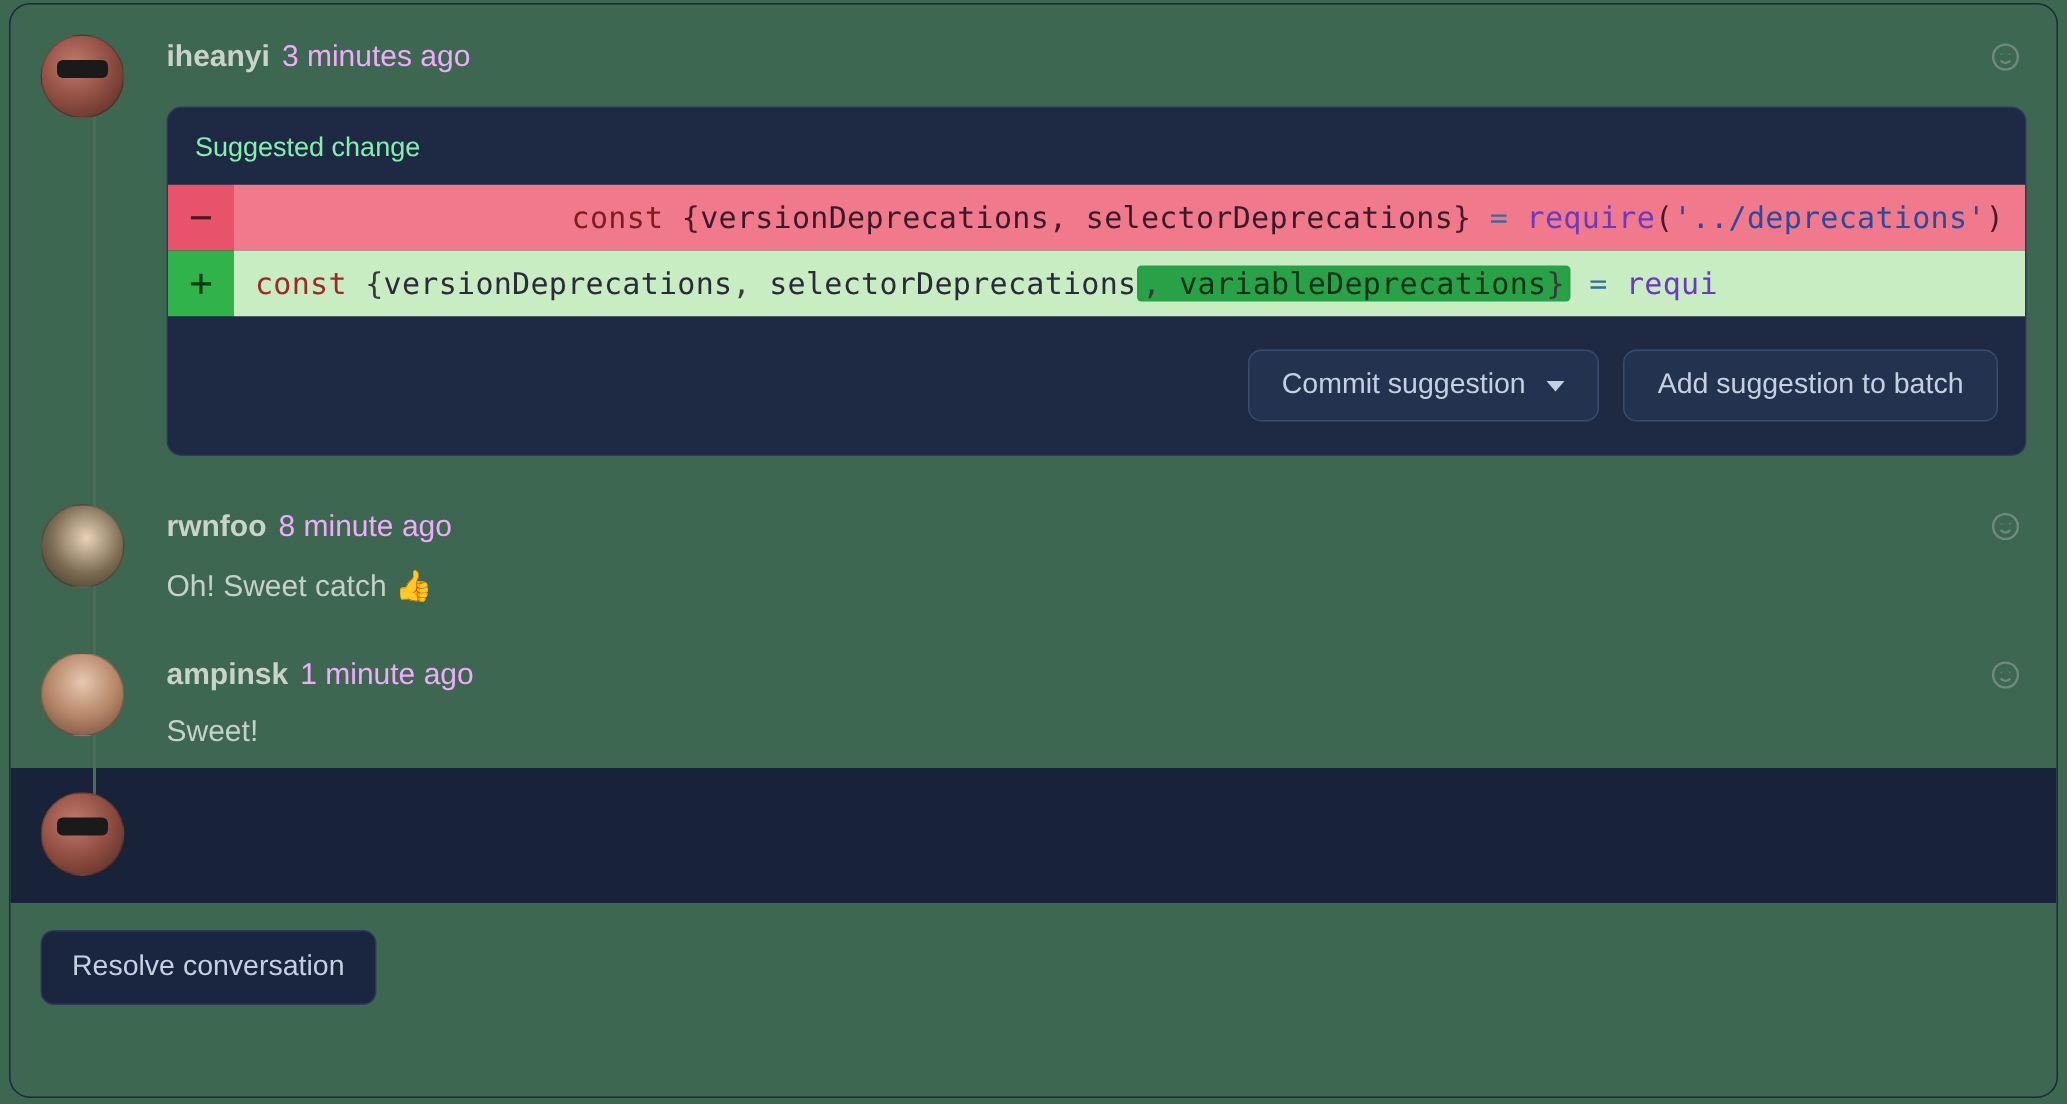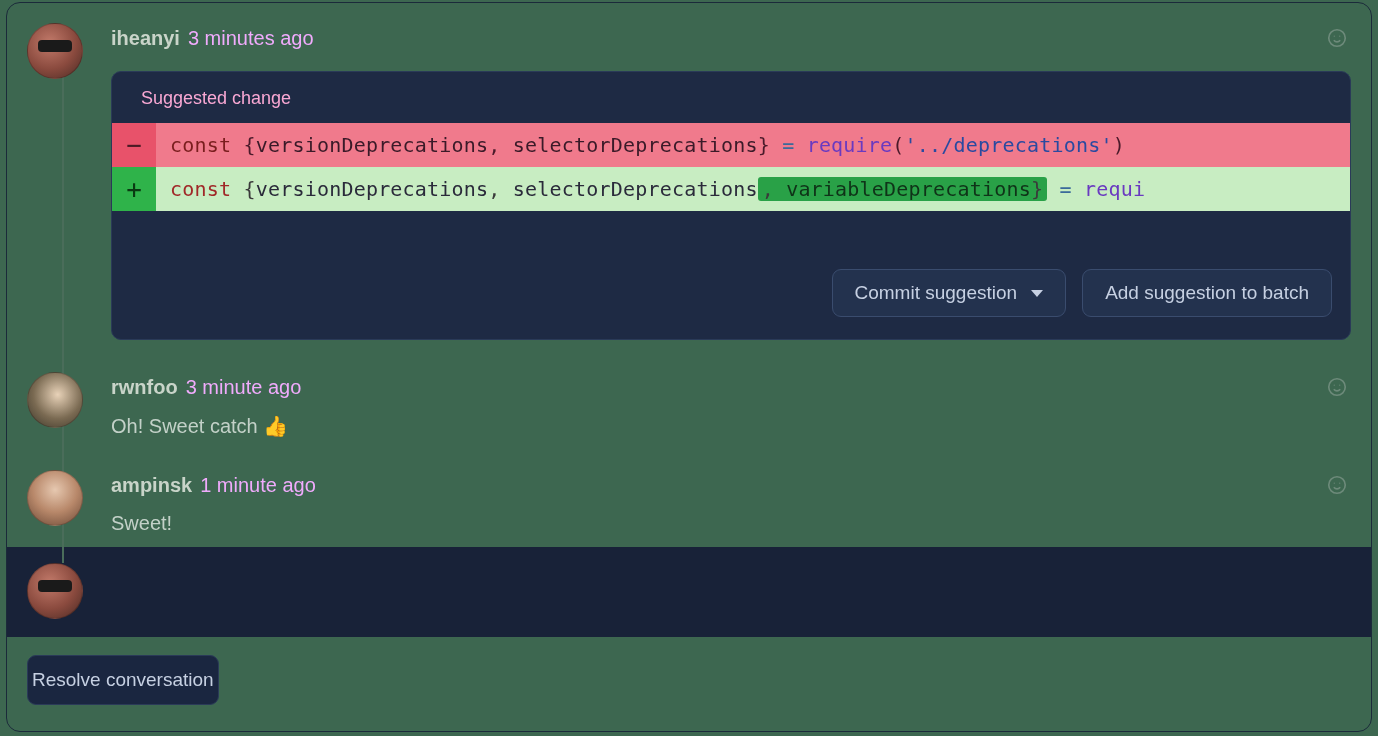--- a/index.html
+++ b/index.html
@@ -98,23 +98,22 @@
 
   .suggest-box {
     margin-top: 18px;
     background: #1e2a44;
     border: 1px solid #2a3a58;
     border-radius: 10px;
     overflow: hidden;
   }
   .suggest-head {
     padding: 16px 20px 14px 18px;
-    color: #f9a8d4;
+    color: #86efac;
     font-size: 18px;
-    margin-left: 11px;
   }
   .diff {
     font-family: ui-monospace, SFMono-Regular, Menlo, Consolas, monospace;
     font-size: 20px;
     line-height: 40px;
     white-space: nowrap;
     overflow: hidden;
   }
   .diff-row { display: flex; align-items: stretch; height: 44px; }
   .diff-sign {
@@ -126,21 +125,21 @@
     font-weight: 400;
   }
   .diff-code {
     flex: 1;
     padding: 0 14px;
     line-height: 44px;
     overflow: hidden;
     letter-spacing: 0.2px;
   }
   .row-del .diff-sign { background: #e8526a; color: #4b1a24; }
-  .row-del .diff-code { background: #f07a8c; color: #3a1a1a; }
+  .row-del .diff-code { background: #f07a8c; color: #3a1a1a; text-align: right; }
   .row-add .diff-sign { background: #2fb34a; color: #0a3a12; }
   .row-add .diff-code { background: #c8edc2; color: #2a2a2a; }
 
   .tok-kw-del   { color: #7a1e1e; }     
   .tok-kw-add   { color: #a02828; }     
   .tok-punc-del { color: #4a1a2a; }
   .tok-punc-add { color: #3a3a3a; }
   .tok-ident-del{ color: #3a1a28; }
   .tok-ident-add{ color: #2a2a3a; }
   .tok-eq-del   { color: #3a6a9a; }
@@ -166,21 +165,20 @@
     background: #23324e;
     border: 1px solid #3a4c6e;
     color: #c6d0e2;
     font-size: 19px;
     padding: 12px 22px;
     border-radius: 9px;
     cursor: pointer;
     display: inline-flex;
     align-items: center;
     gap: 10px;
-    margin-top: 36px;
   }
   .btn .caret {
     width: 0; height: 0;
     border-left: 6px solid transparent;
     border-right: 6px solid transparent;
     border-top: 7px solid #c6d0e2;
     margin-left: 4px;
   }
 
   .composer-wrap {
@@ -205,21 +203,21 @@
   .composer .emoji { margin-left: 6px; }
 
   .footer {
     padding: 18px 20px;
   }
   .btn-dark {
     background: #1a2640;
     border: 1px solid #2a3a58;
     color: #c6d0e2;
     font-size: 19px;
-    padding: 13px 4px;
+    padding: 13px 20px;
     border-radius: 9px;
     cursor: pointer;
   }
 </style>
 </head>
 <body>
 
 <div class="panel">
   <div class="thread">
     <div class="timeline-line"></div>
@@ -286,21 +284,21 @@
           </div>
         </div>
       </div>
     </div>
 
     <div class="comment">
       <div class="avatar av-rwnfoo"></div>
       <div class="comment-body">
         <div class="comment-head">
           <span class="author">rwnfoo</span>
-          <span class="timestamp">3 minute ago</span>
+          <span class="timestamp">8 minute ago</span>
           <span class="react-btn">
             <svg viewBox="0 0 24 24" fill="none" stroke="currentColor" stroke-width="1.8">
               <circle cx="12" cy="12" r="9"></circle>
               <circle cx="9" cy="10" r="0.6" fill="currentColor" stroke="none"></circle>
               <circle cx="15" cy="10" r="0.6" fill="currentColor" stroke="none"></circle>
               <path d="M8.5 14.5c1 1.2 2.2 1.8 3.5 1.8s2.5-.6 3.5-1.8"></path>
             </svg>
           </span>
         </div>
         <div class="comment-text">Oh! Sweet catch 👍</div>

